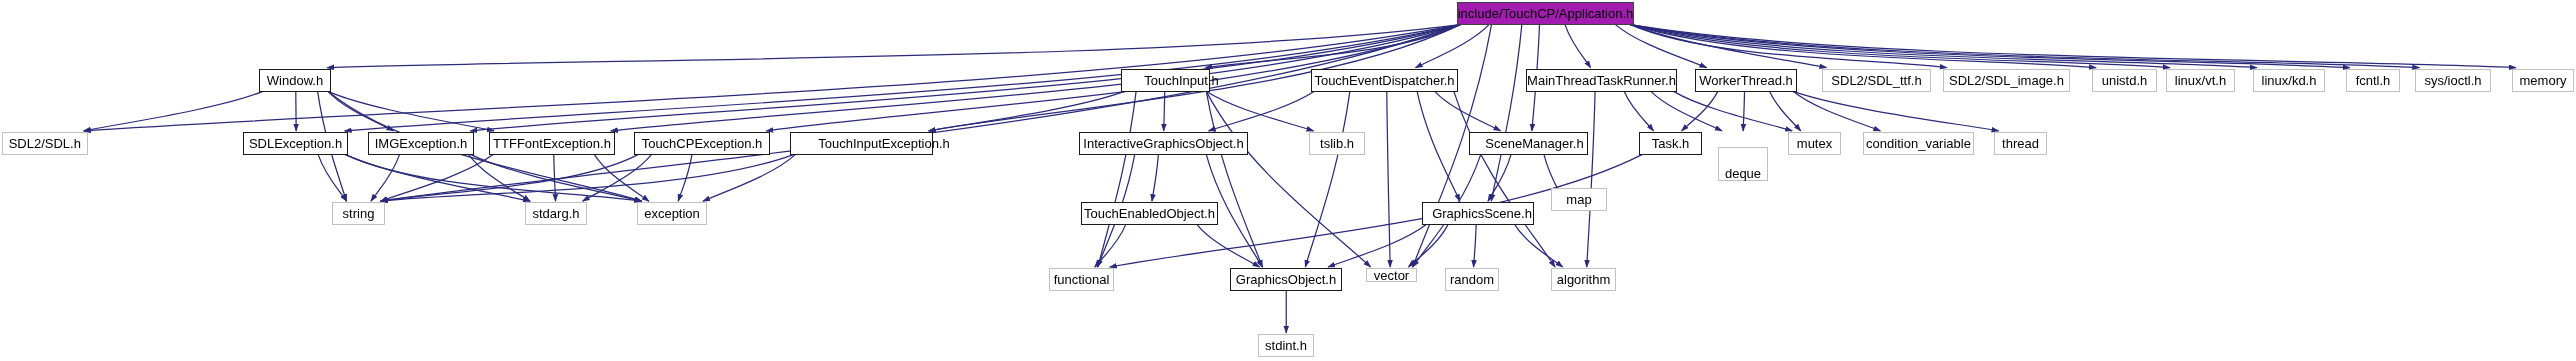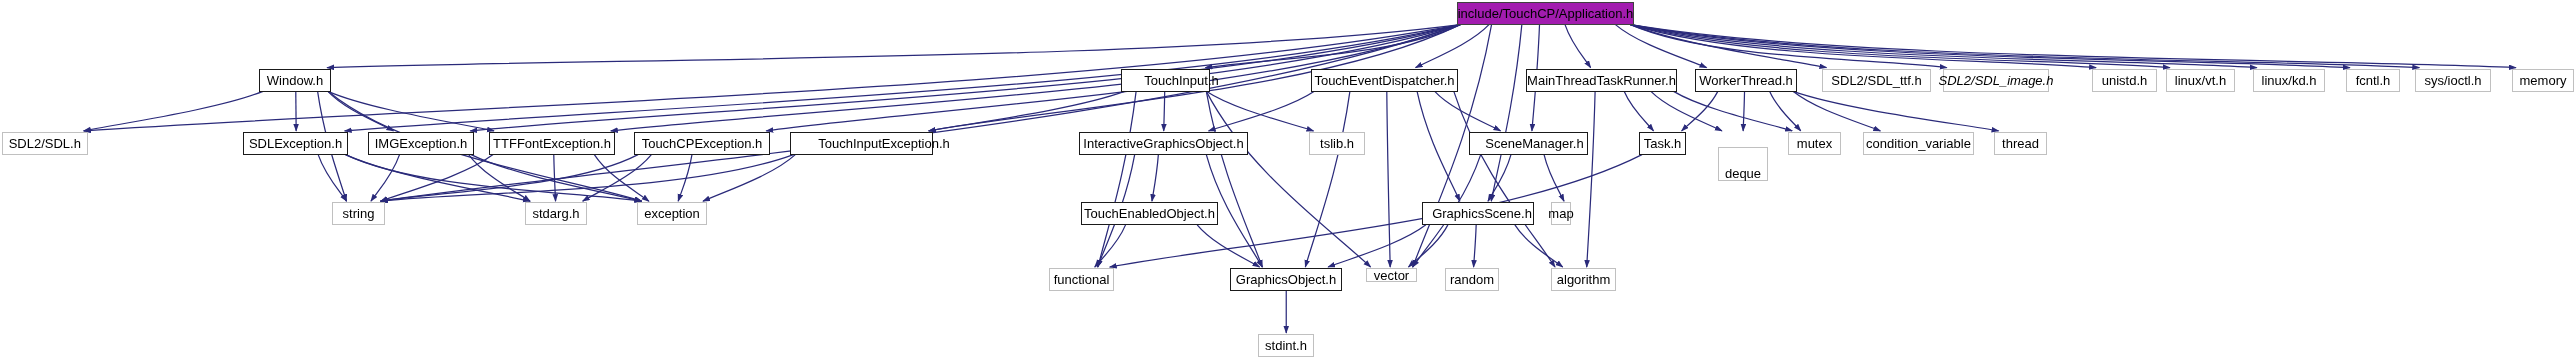--- a/index.html
+++ b/index.html
@@ -120,21 +120,21 @@
       </div>
       <div class="node hdr" style="left: 1526px; top: 69px; width: 151px; height: 23px;">
         <span class="lbl">MainThreadTaskRunner.h</span>
       </div>
       <div class="node hdr" style="left: 1695px; top: 69px; width: 102px; height: 23px;">
         <span class="lbl">WorkerThread.h</span>
       </div>
       <div class="node sys" style="left: 1822px; top: 69px; width: 109px; height: 23px;">
         <span class="lbl">SDL2/SDL_ttf.h</span>
       </div>
-      <div class="node sys" style="left: 1943px; top: 69px; width: 106px; height: 23px; font-style: italic;">
+      <div class="node sys" style="left: 1943px; top: 69px; width: 127px; height: 23px;">
         <span class="lbl">SDL2/SDL_image.h</span>
       </div>
       <div class="node sys" style="left: 2092px; top: 69px; width: 65px; height: 23px;">
         <span class="lbl">unistd.h</span>
       </div>
       <div class="node sys" style="left: 2166px; top: 69px; width: 69px; height: 23px;">
         <span class="lbl">linux/vt.h</span>
       </div>
       <div class="node sys" style="left: 2253px; top: 69px; width: 72px; height: 23px;">
         <span class="lbl">linux/kd.h</span>
@@ -168,21 +168,21 @@
       </div>
       <div class="node hdr" style="left: 1079px; top: 132px; width: 169px; height: 23px;">
         <span class="lbl">InteractiveGraphicsObject.h</span>
       </div>
       <div class="node sys" style="left: 1309px; top: 132px; width: 56px; height: 23px;">
         <span class="lbl">tslib.h</span>
       </div>
       <div class="node hdr" style="left: 1469px; top: 132px; width: 119px; height: 23px; padding-left: 12px;">
         <span class="lbl">SceneManager.h</span>
       </div>
-      <div class="node hdr" style="left: 1639px; top: 132px; width: 47px; height: 23px;">
+      <div class="node hdr" style="left: 1639px; top: 132px; width: 63px; height: 23px;">
         <span class="lbl">Task.h</span>
       </div>
       <div class="node sys" style="left: 1718px; top: 147px; width: 50px; height: 34px; align-items: flex-end;">
         <span class="lbl">deque</span>
       </div>
       <div class="node sys" style="left: 1788px; top: 132px; width: 53px; height: 23px;">
         <span class="lbl">mutex</span>
       </div>
       <div class="node sys" style="left: 1863px; top: 132px; width: 111px; height: 23px;">
         <span class="lbl">condition_variable</span>
@@ -198,21 +198,21 @@
       </div>
       <div class="node sys" style="left: 637px; top: 202px; width: 70px; height: 23px;">
         <span class="lbl">exception</span>
       </div>
       <div class="node hdr" style="left: 1081px; top: 202px; width: 137px; height: 23px;">
         <span class="lbl">TouchEnabledObject.h</span>
       </div>
       <div class="node hdr" style="left: 1422px; top: 202px; width: 112px; height: 23px; padding-left: 8px;">
         <span class="lbl">GraphicsScene.h</span>
       </div>
-      <div class="node sys" style="left: 1551px; top: 202px; width: 20px; height: 23px;">
+      <div class="node sys" style="left: 1551px; top: 188px; width: 56px; height: 23px;">
         <span class="lbl">map</span>
       </div>
       <div class="node sys" style="left: 1049px; top: 268px; width: 65px; height: 23px;">
         <span class="lbl">functional</span>
       </div>
       <div class="node hdr" style="left: 1230px; top: 268px; width: 112px; height: 23px;">
         <span class="lbl">GraphicsObject.h</span>
       </div>
       <div class="node sys" style="left: 1366px; top: 268px; width: 51px; height: 14px;">
         <span class="lbl">vector</span>

